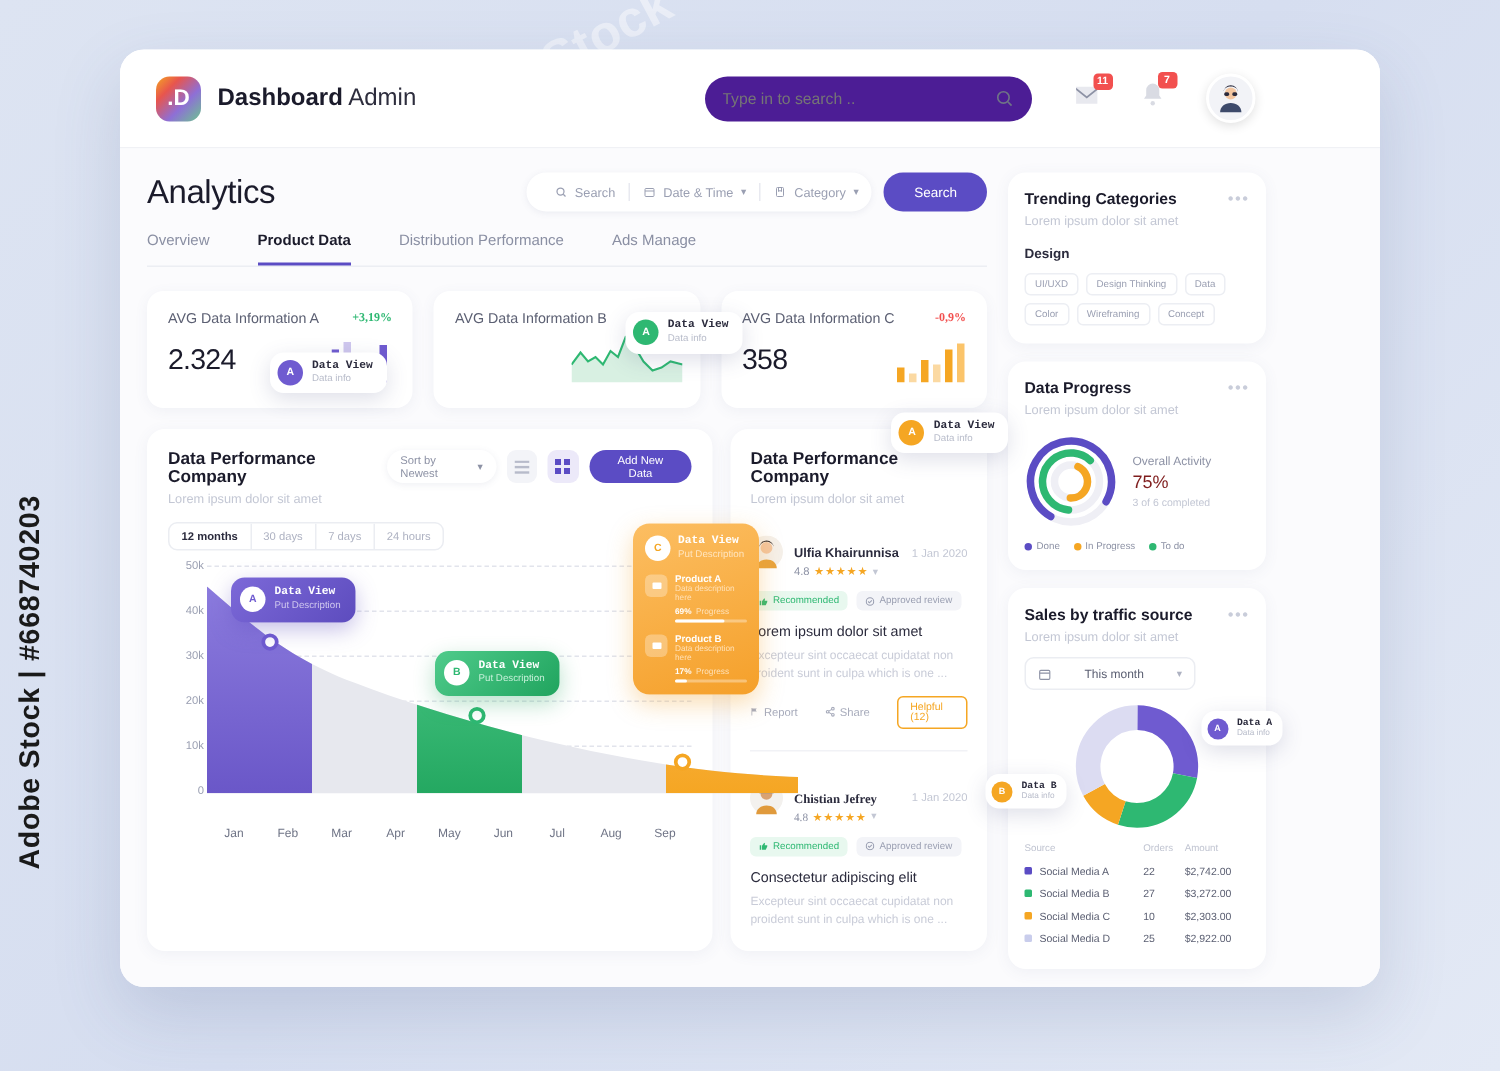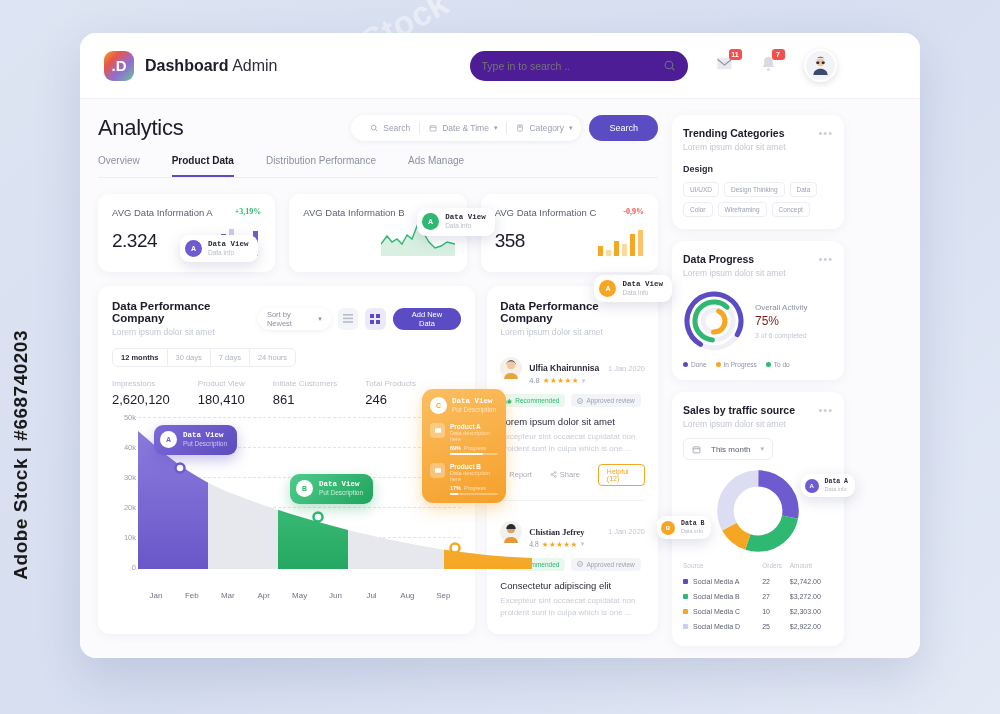--- a/index.html
+++ b/index.html
@@ -57,21 +57,21 @@
   .avatar {
     margin-left: 28px; width: 33px; height: 33px; border-radius: 50%;
     background: #f2f3f7; border: 2px solid #fff; box-shadow: 0 2px 7px rgba(0,0,0,.12);
     display: flex; align-items: center; justify-content: center; font-size: 17px;
   }
   
   .body { display: flex; padding: 16px 18px; gap: 14px; background:#fbfbfd; height:559px; }
   .left { width: 560px; }
   .right { width: 172px; }
   .title { font-size: 22px; color: #1b1b2b; font-weight: normal; letter-spacing:-.3px;}
-  .row-head { display: flex; align-items: center; justify-content: space-between; }
+  .row-head { display: flex; align-items: flex-start; justify-content: space-between; }
   .filters {
     display: flex; align-items: center; background: #fff; border-radius: 16px;
     height: 26px; padding-left: 10px; box-shadow: 0 1px 5px rgba(90,100,140,.10);
   }
   .f-item { display: flex; align-items: center; gap: 5px; font-size: 8.5px; color: #9a9fb2; padding: 0 9px; }
   .f-div { width: 1px; height: 12px; background: #e8e9f0; }
   .btn-primary {
     background: #5b4cc4; color: #fff; border-radius: 15px; height: 26px;
     padding: 0 20px; font-size: 9px; display: flex; align-items: center;
     justify-content: center; border: none; cursor: pointer; margin-left: 8px;
@@ -141,21 +141,21 @@
   .rv-actions { display:flex; align-items:center; gap:18px; margin-top:8px; font-size:7.5px; color:#a7abbb;}
   .helpful { border:1px solid #f5a623; color:#f5a623; border-radius:4px; padding:3px 8px; font-size:7px; cursor:pointer;}
   
   .sc { background:#fff; border-radius:12px; padding:12px 11px; box-shadow:0 2px 10px rgba(90,100,140,.07); }
   .sc-head { display:flex; justify-content:space-between; align-items:flex-start; }
   .dots { color:#c9cdda; font-size:11px; letter-spacing:1px; cursor:pointer; }
   .tag { font-size:6.5px; color:#9a9fb2; border:1px solid #eceef3; border-radius:4px; padding:3px 6px; }
   .legend { display:flex; gap:9px; margin-top:9px; }
   .lg { display:flex; align-items:center; gap:3px; font-size:6.5px; color:#8d92a5; }
   .lgdot { width:5px; height:5px; border-radius:50%; }
-  .selbox { display:flex; align-items:center; gap:10px; border:1px solid #ebedf2; border-radius:6px;
+  .selbox { display:flex; align-items:center; gap:22px; border:1px solid #ebedf2; border-radius:6px;
             height:22px; padding:0 8px; font-size:8px; color:#5c6073; width:max-content; margin-top:9px; cursor:pointer;}
   table { width:100%; border-collapse:collapse; margin-top:8px; }
   th { font-size:6.5px; color:#c0c4d1; font-weight:normal; text-align:left; padding-bottom:5px; }
   td { font-size:7px; color:#5c6073; padding:4px 0; }
   .srcdot { width:5px; height:5px; border-radius:1px; display:inline-block; margin-right:5px; }
 </style>
 </head>
 <body>
 
 <div class="wm-diag" style="left:250px;top:30px;">Adobe Stock</div>
@@ -354,38 +354,20 @@
             </div>
           </div>
 
           <div class="chip-group" style="margin-top:11px;">
             <div class="chip active">12 months</div>
             <div class="chip">30 days</div>
             <div class="chip">7 days</div>
             <div class="chip">24 hours</div>
           </div>
 
-          <div class="stats">
-            <div>
-              <div class="st-l">Impressions</div>
-              <div class="st-v">2,620,120</div>
-            </div>
-            <div>
-              <div class="st-l">Product View</div>
-              <div class="st-v">180,410</div>
-            </div>
-            <div>
-              <div class="st-l">Initiate Customers</div>
-              <div class="st-v">861</div>
-            </div>
-            <div>
-              <div class="st-l">Total Products</div>
-              <div class="st-v">246</div>
-            </div>
-          </div>
 
           <div class="chart">
             <div class="yaxis">
               <span class="ytick" style="top:0%">50k</span>
               <span class="ytick" style="top:20%">40k</span>
               <span class="ytick" style="top:40%">30k</span>
               <span class="ytick" style="top:60%">20k</span>
               <span class="ytick" style="top:80%">10k</span>
               <span class="ytick" style="top:100%">0</span>
             </div>

